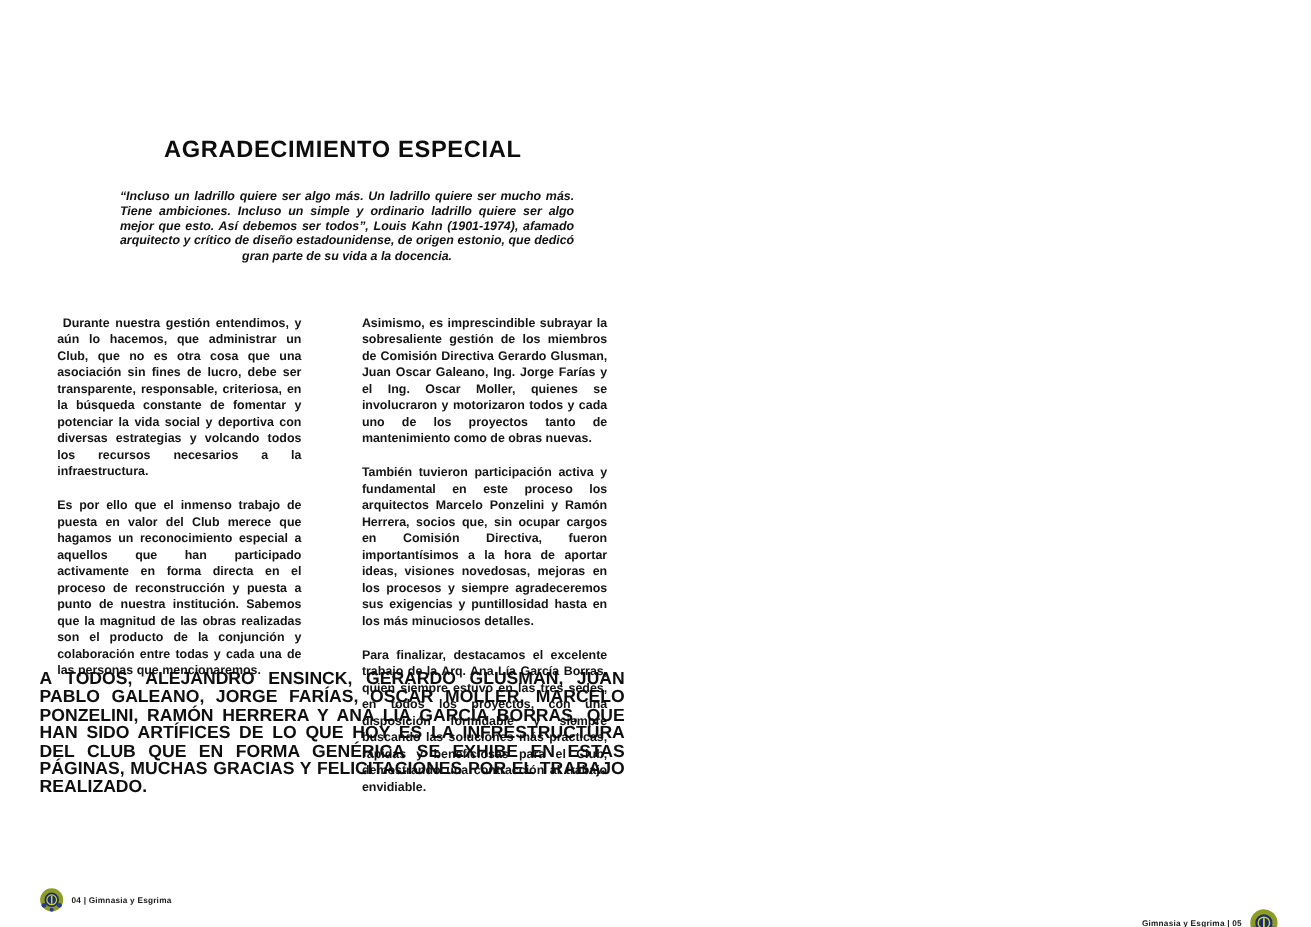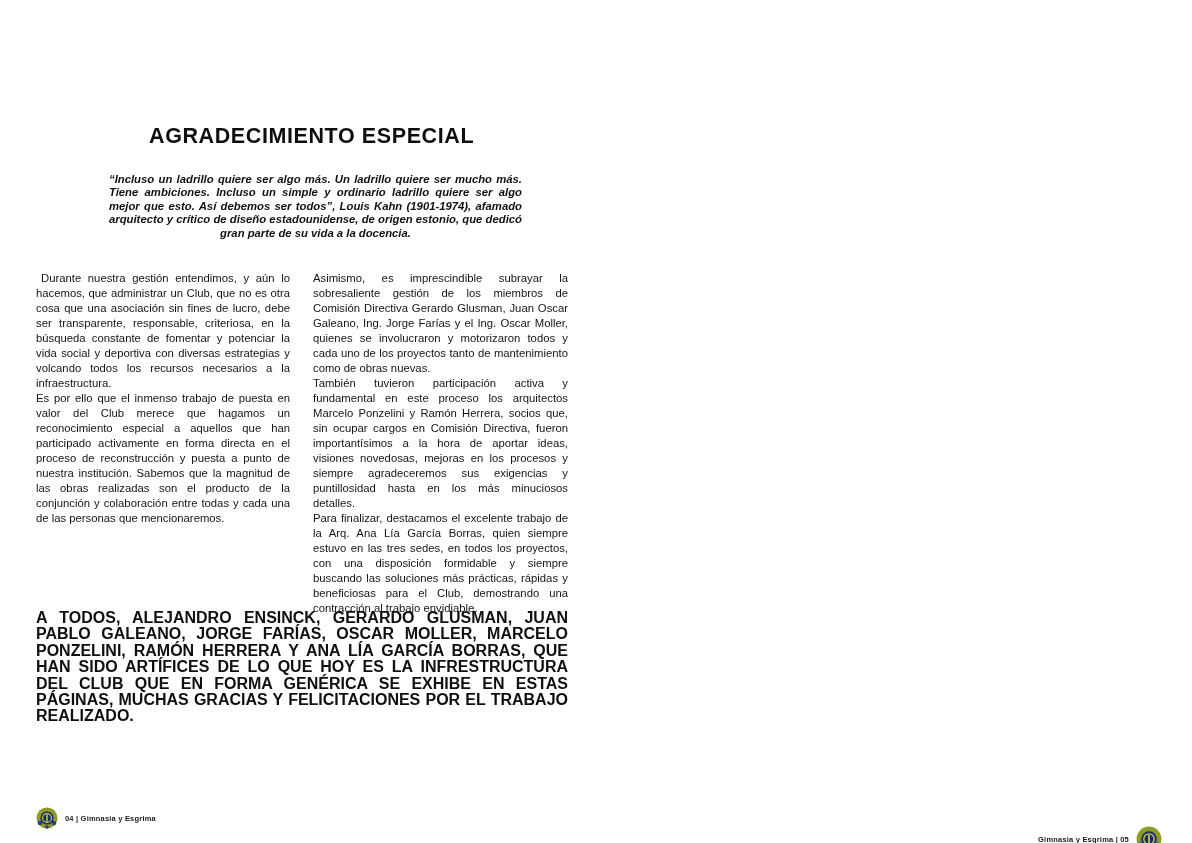--- a/index.html
+++ b/index.html
@@ -42,21 +42,21 @@
     color: #111111;
   }
   .column {
     position: absolute;
     top: 271px;
     font-size: 11.3px;
     line-height: 15px;
     text-align: justify;
     color: #141414;
   }
-  .column p { margin: 0; }
+  .column p { margin: 16px; font-weight: bold; }
   .column-left  { left: 36px;  width: 254px; }
   .column-right { left: 313px; width: 255px; }
   .indent-first { text-indent: 5px; }
   .closing {
     position: absolute;
     left: 36px;
     top: 610px;
     width: 532px;
     margin: 0;
     font-size: 16px;

